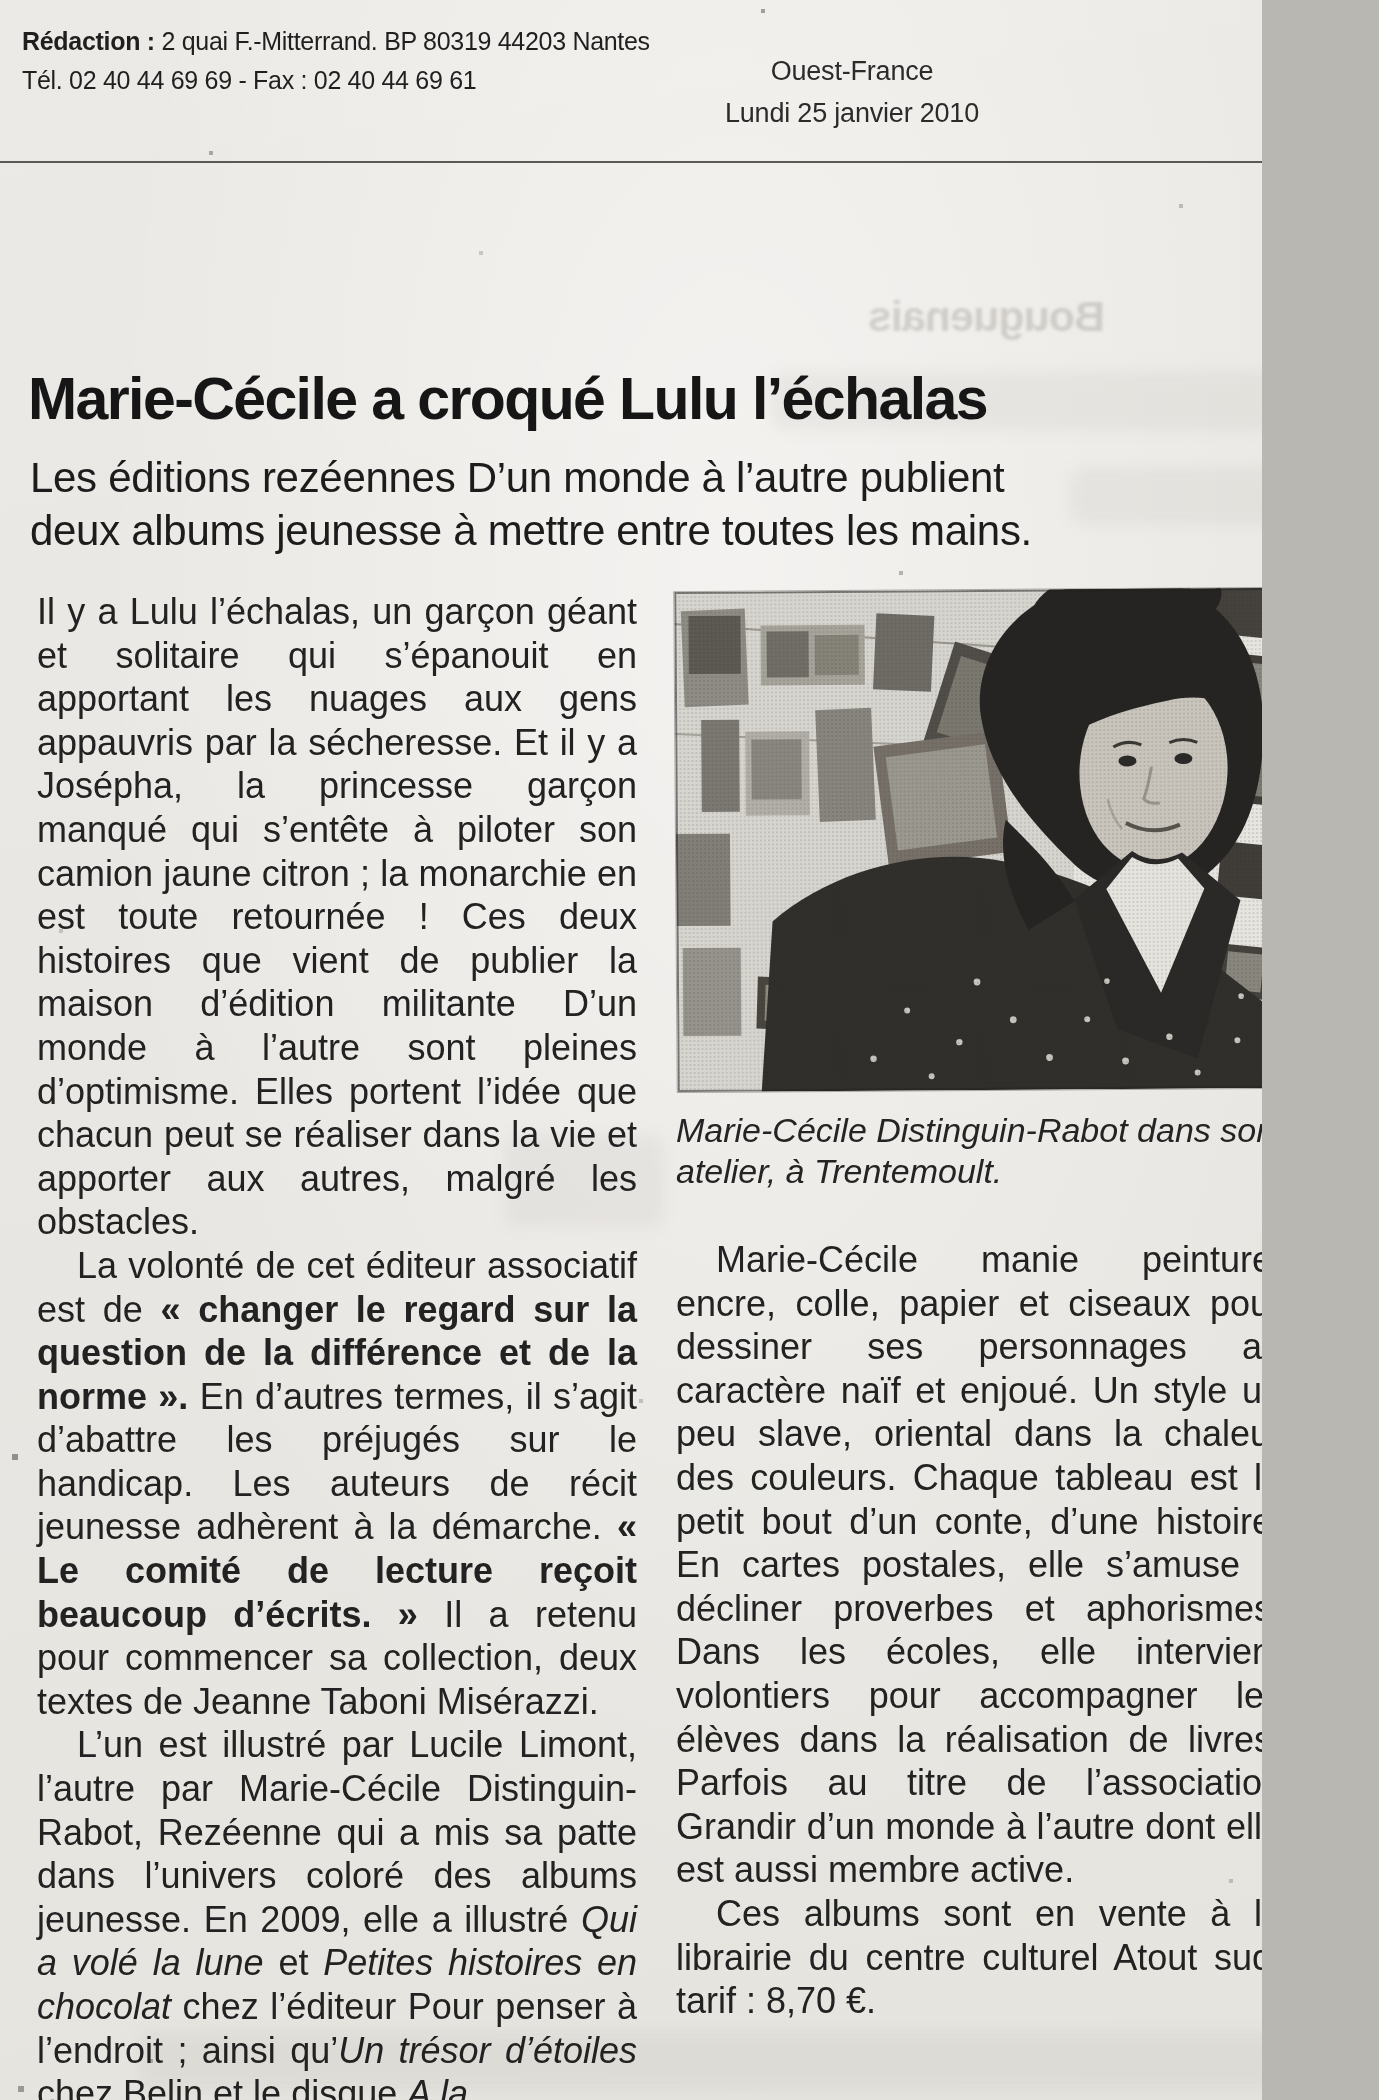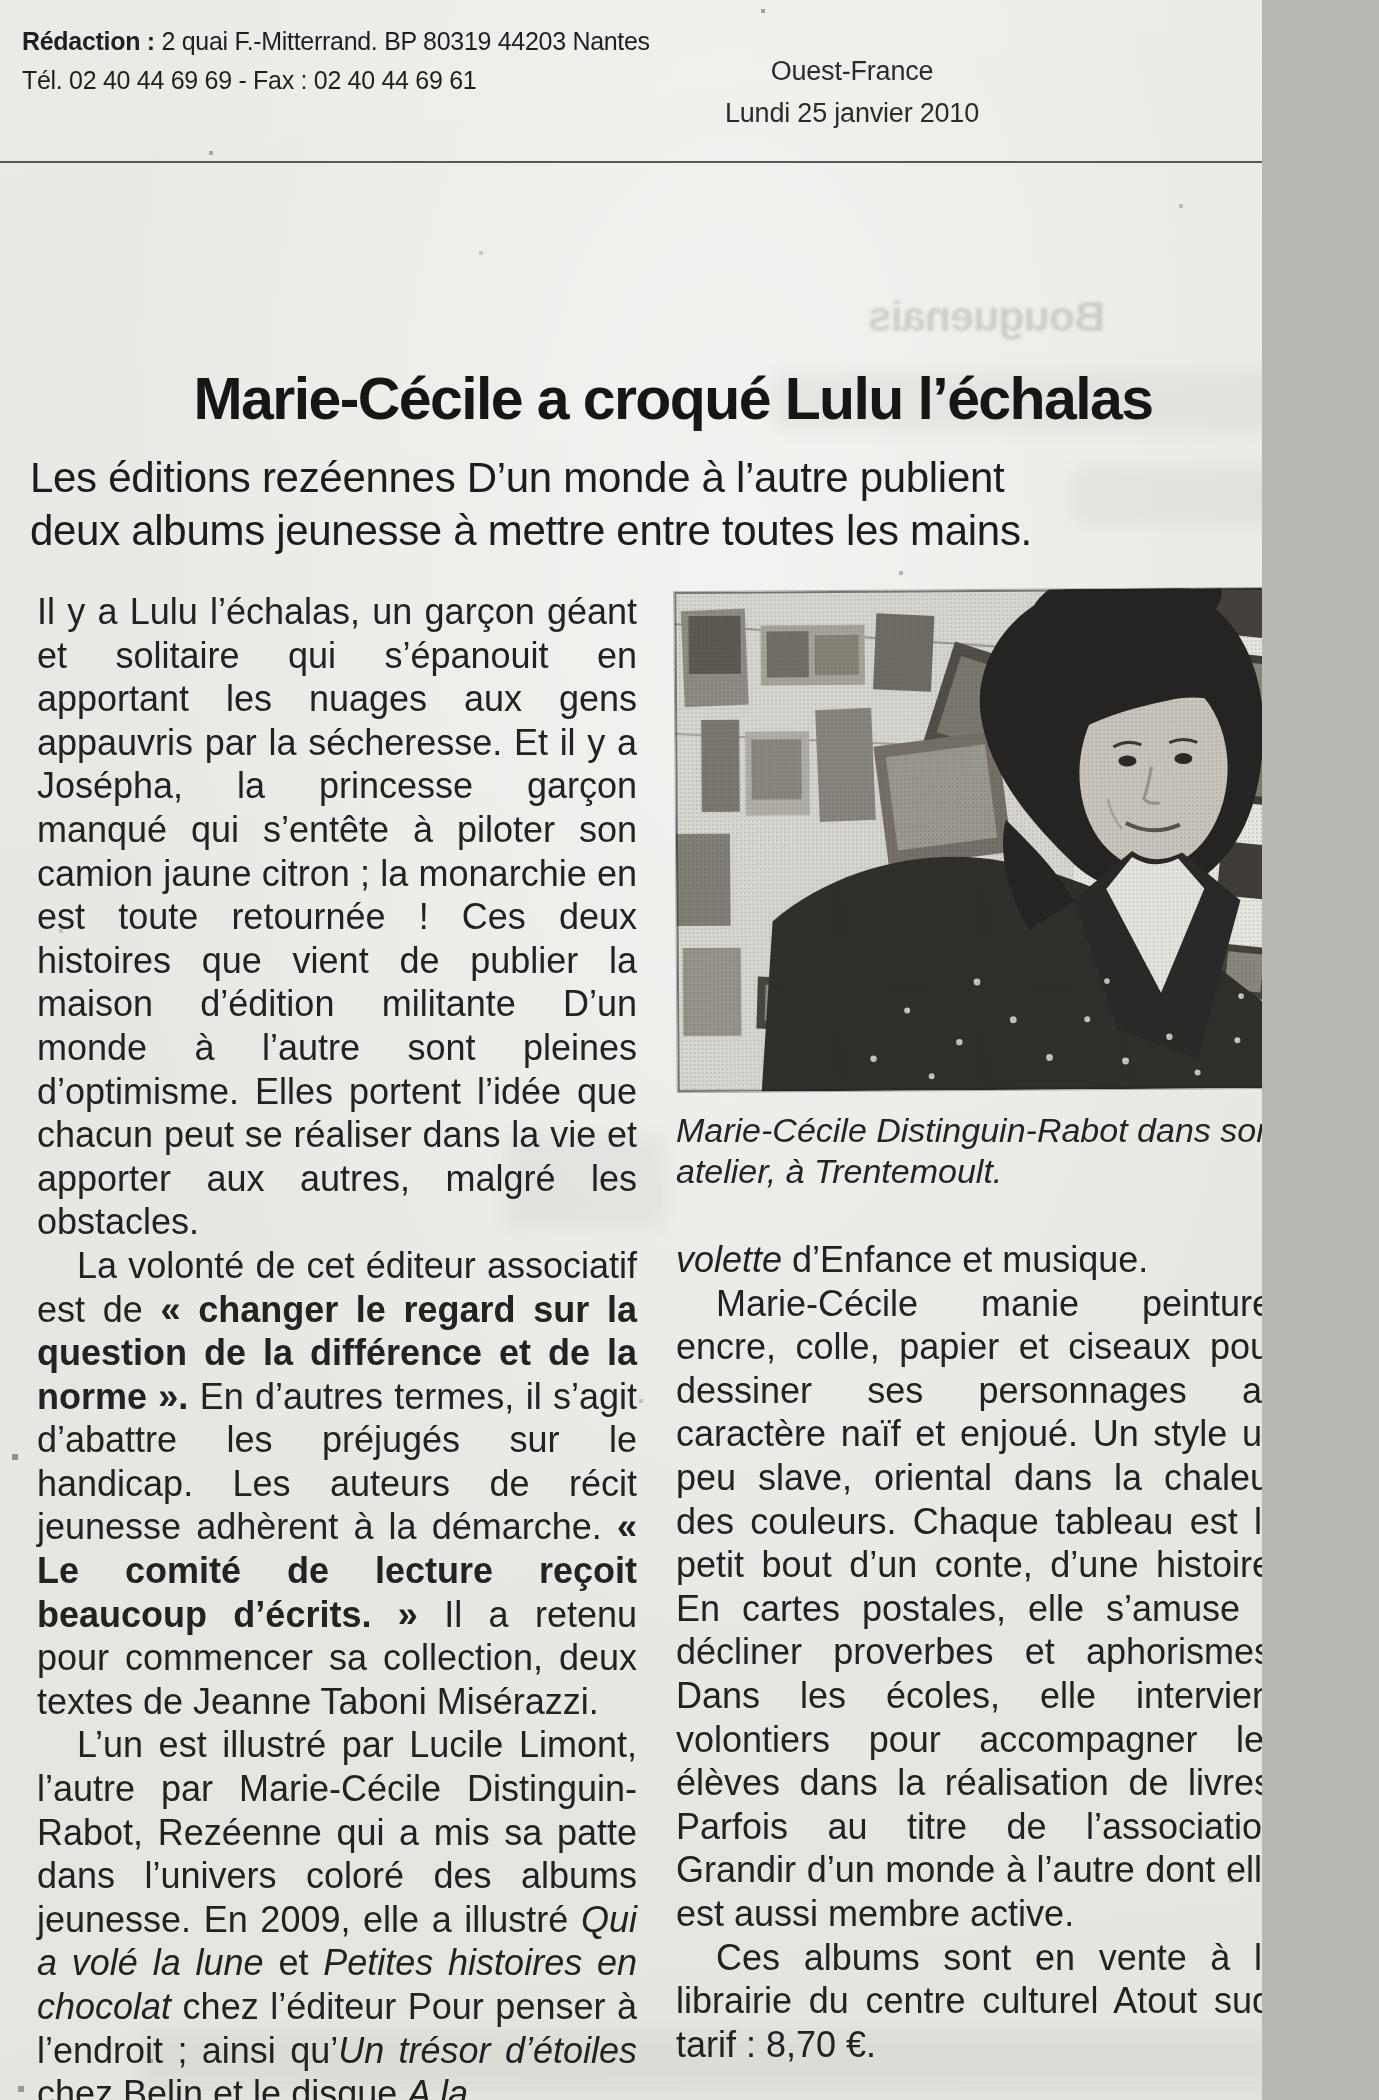--- a/index.html
+++ b/index.html
@@ -20,21 +20,21 @@
     position:absolute;left:845px;top:292px;width:260px;
     font-weight:bold;font-size:43px;color:rgba(96,92,82,0.22);
     transform:scaleX(-1);filter:blur(1.6px);letter-spacing:-1px;
   }
   .ghost-bar{position:absolute;background:rgba(70,66,56,0.055);filter:blur(8px);border-radius:12px;}
   .gb1{left:770px;top:372px;width:600px;height:58px;}
   .gb2{left:1070px;top:468px;width:300px;height:56px;}
   .gb3{left:505px;top:1135px;width:160px;height:92px;background:rgba(70,66,56,0.05);}
   .gb4{left:140px;top:2032px;width:1150px;height:58px;}
   
-  .headline{position:absolute;left:28px;top:366px;width:1290px;font-size:59px;font-weight:bold;letter-spacing:-1.6px;color:#161616;line-height:66px;text-align:center;}
+  .headline{position:absolute;left:28px;top:366px;width:1290px;font-size:59px;font-weight:bold;letter-spacing:-1.6px;color:#161616;line-height:66px;}
   .standfirst{position:absolute;left:30px;top:451px;font-size:42px;line-height:53px;letter-spacing:-0.3px;color:#1c1c1c;}
   
   .col{position:absolute;top:590px;}
   .col-left{left:37px;width:600px;}
   .col-right{left:676px;width:606px;}
   .bodytext p{margin:0;font-size:36px;line-height:43.6px;text-align:justify;color:#222;}
   .bodytext p.indent{text-indent:40px;}
   .b{font-weight:bold;}
   .i{font-style:italic;}
   
@@ -183,20 +183,19 @@
           <circle cx="430" cy="392" r="2.8"></circle>
             <circle cx="564" cy="408" r="2.8"></circle>
         </g>
 
         <rect width="606" height="500" fill="url(#ht)"></rect>
         <rect x="1" y="1" width="604" height="498" fill="none" stroke="rgba(32,32,30,0.5)" stroke-width="2"></rect>
       </svg>
     </div>
     <div class="caption">Marie-Cécile Distinguin-Rabot dans son atelier, à Trentemoult.</div>
     <div class="bodytext">
-        <p><span class="i">volette</span><span> d’Enfance et musique.</span></p>
         <p class="indent"><span>Marie-Cécile manie peinture, encre, colle, papier et ciseaux pour dessiner ses personnages au caractère naïf et enjoué. Un style un peu slave, oriental dans la chaleur des couleurs. Chaque tableau est le petit bout d’un conte, d’une histoire. En cartes postales, elle s’amuse à décliner proverbes et aphorismes. Dans les écoles, elle intervient volontiers pour accompagner les élèves dans la réalisation de livres. Parfois au titre de l’association Grandir d’un monde à l’autre dont elle est aussi membre active.</span></p>
         <p class="indent"><span>Ces albums sont en vente à la librairie du centre culturel Atout sud, tarif : 8,70 €.</span></p>
       </div>
   </div>
 
   <div class="specks"></div>
 </div>
 
 </body></html>

